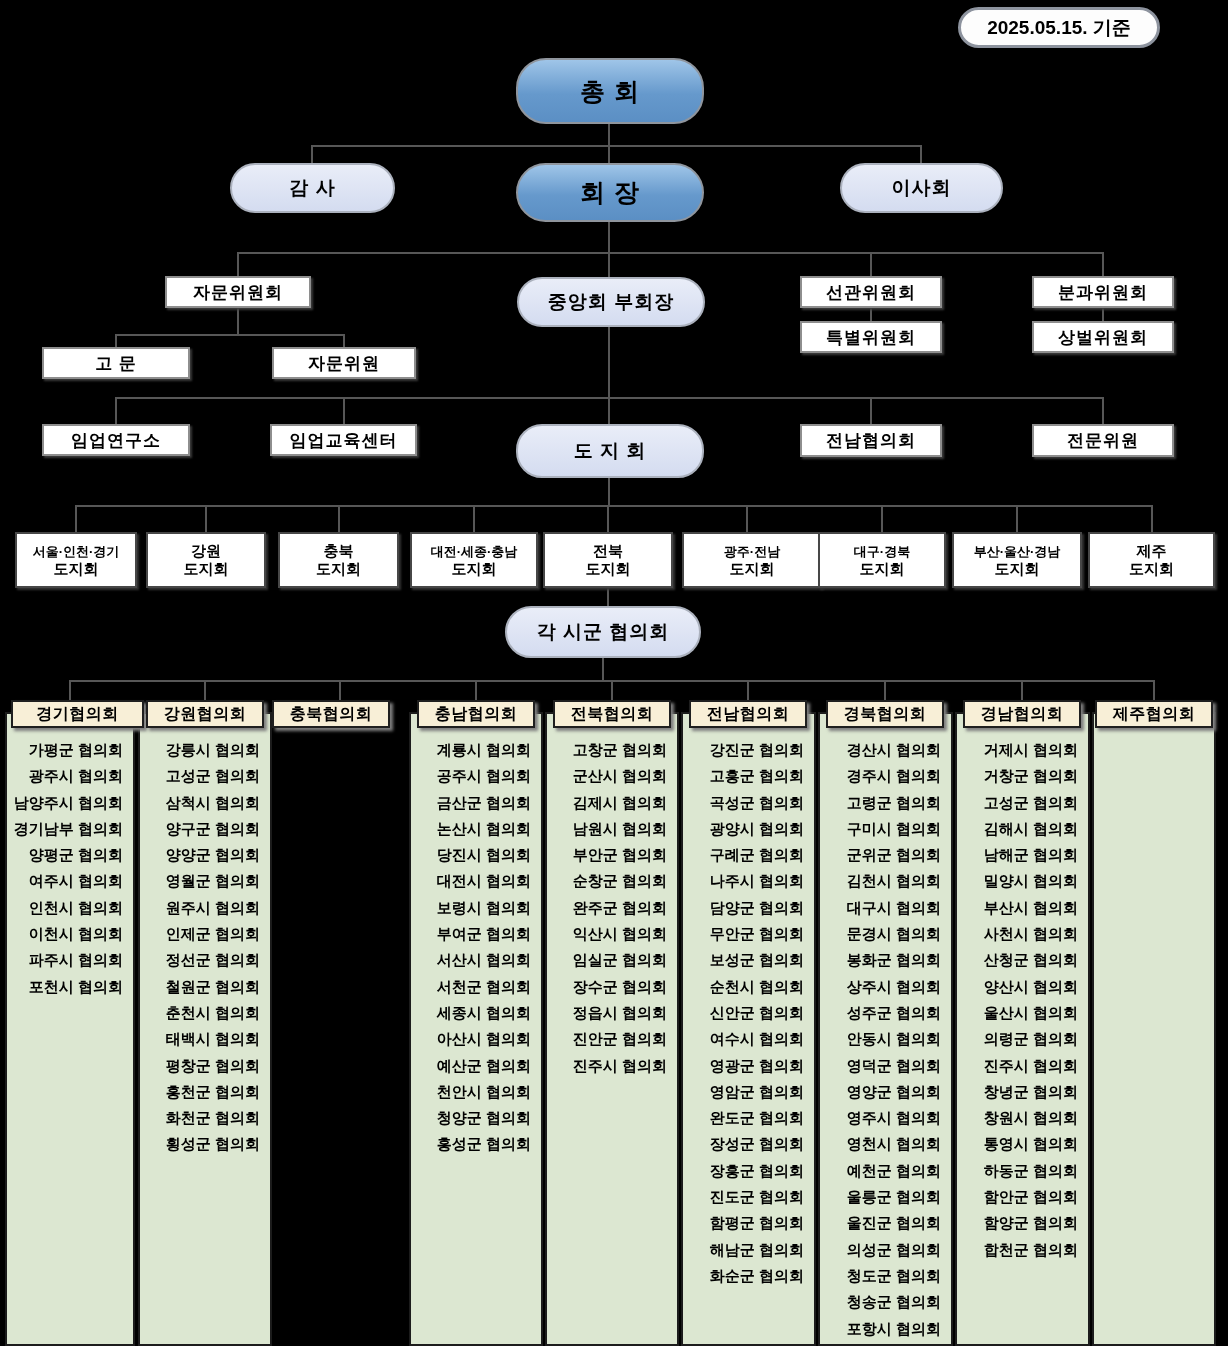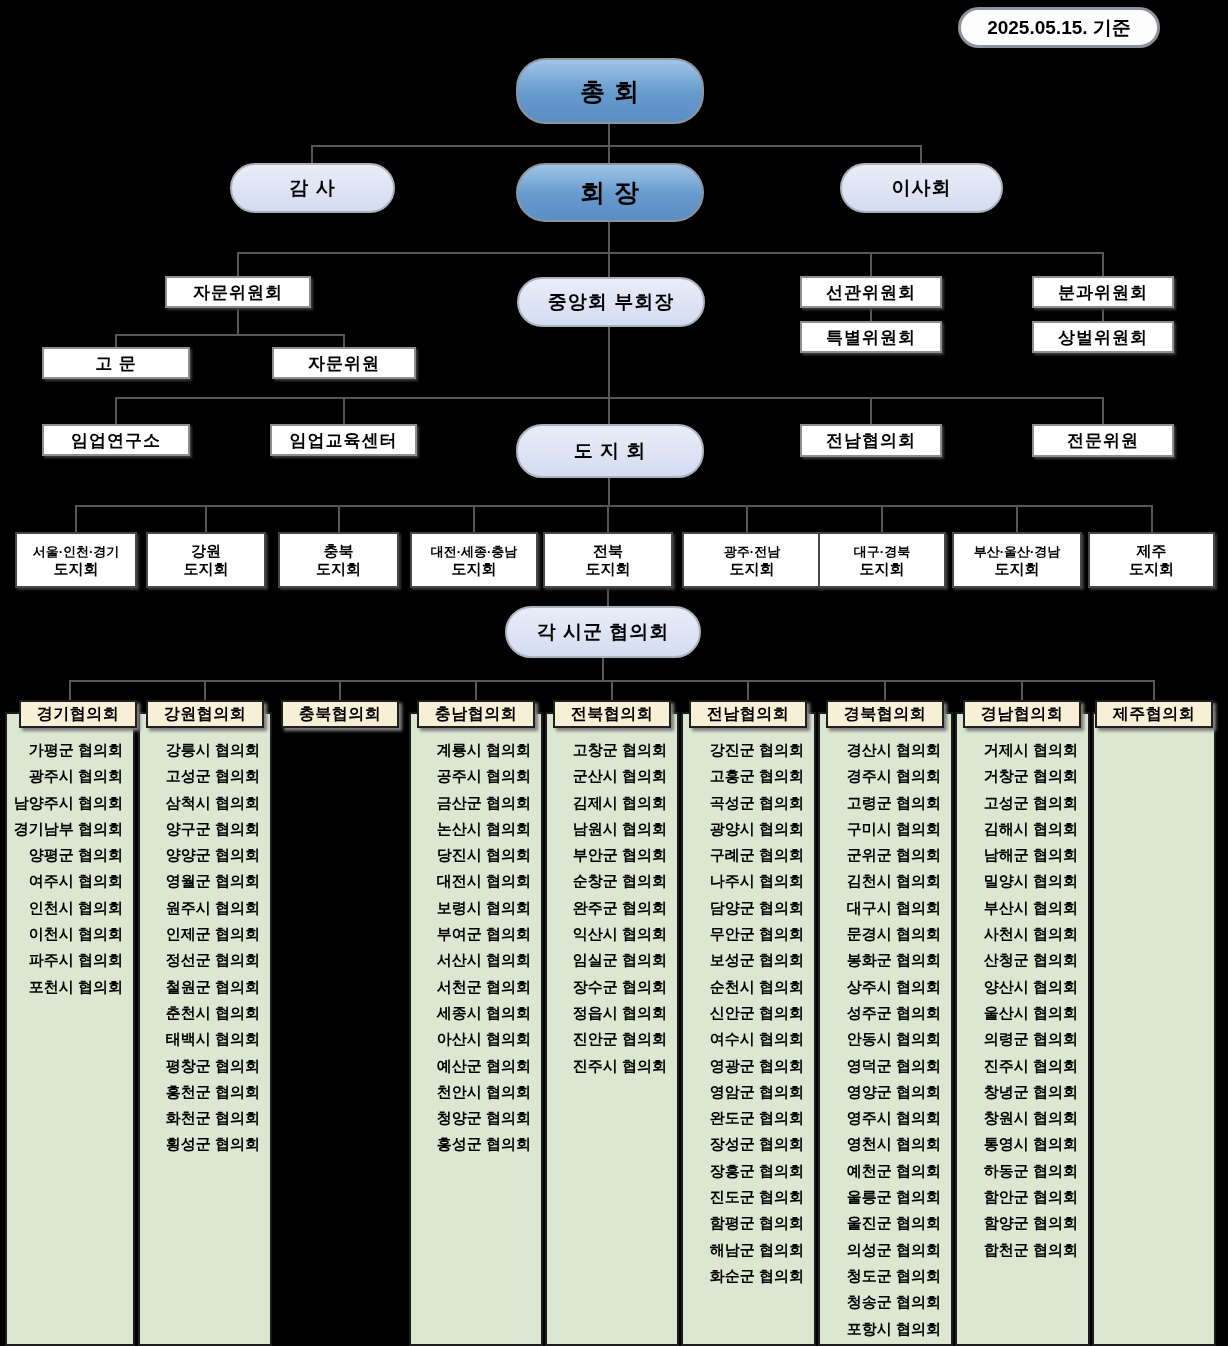--- a/index.html
+++ b/index.html
@@ -266,23 +266,23 @@
       <div class="item">창녕군 협의회</div>
       <div class="item">창원시 협의회</div>
       <div class="item">통영시 협의회</div>
       <div class="item">하동군 협의회</div>
       <div class="item">함안군 협의회</div>
       <div class="item">함양군 협의회</div>
       <div class="item">합천군 협의회</div>
     </div>
   <div class="column" style="left:1092px;width:124px"></div>
 
-  <div class="header" style="left:19px;width:118px">경기협의회</div>
+  <div class="header" style="left:11px;width:133px">경기협의회</div>
   <div class="header" style="left:146px;width:118px">강원협의회</div>
-  <div class="header" style="left:281px;width:118px">충북협의회</div>
+  <div class="header" style="left:272px;width:118px">충북협의회</div>
   <div class="header" style="left:417px;width:118px">충남협의회</div>
   <div class="header" style="left:553px;width:118px">전북협의회</div>
   <div class="header" style="left:689px;width:118px">전남협의회</div>
   <div class="header" style="left:826px;width:118px">경북협의회</div>
   <div class="header" style="left:963px;width:118px">경남협의회</div>
   <div class="header" style="left:1095px;width:118px">제주협의회</div>
 
 </div>
 
 </body></html>

